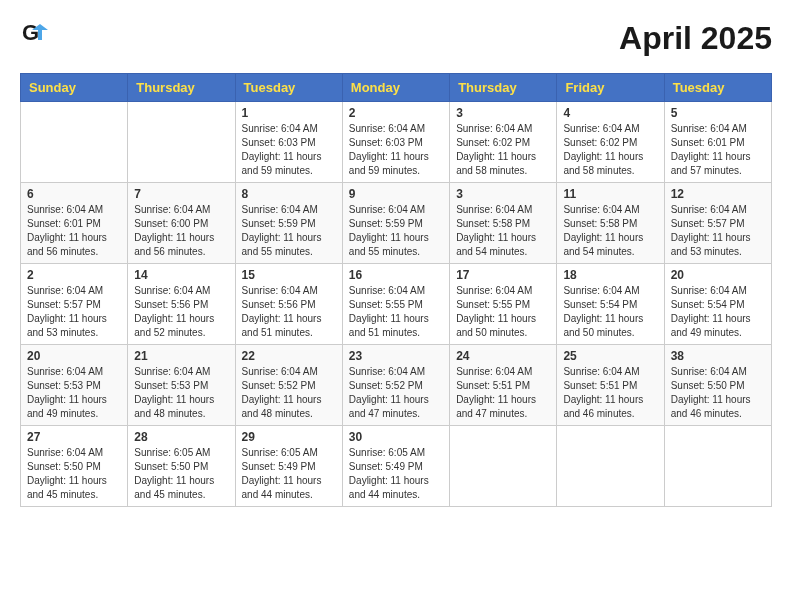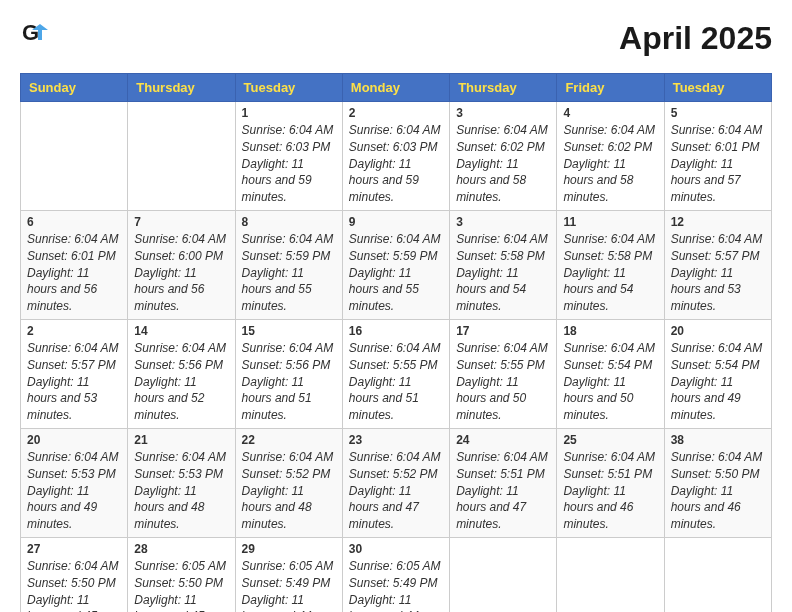--- a/index.html
+++ b/index.html
@@ -71,24 +71,23 @@
       background: #f9f9f9;
     }
     .day-num {
       font-size: 12px;
       font-weight: bold;
       color: #333;
       display: block;
       margin-bottom: 2px;
     }
     .day-info {
-      font-size: 12px;
+      font-size: 10px;
       color: #333;
       line-height: 1.4;
-      font-style: italic;
     }
     .empty-cell {
       background: #fff;
     }
   </style>
 </head>
 <body>
 
 <div class="header">
   <div class="logo">

